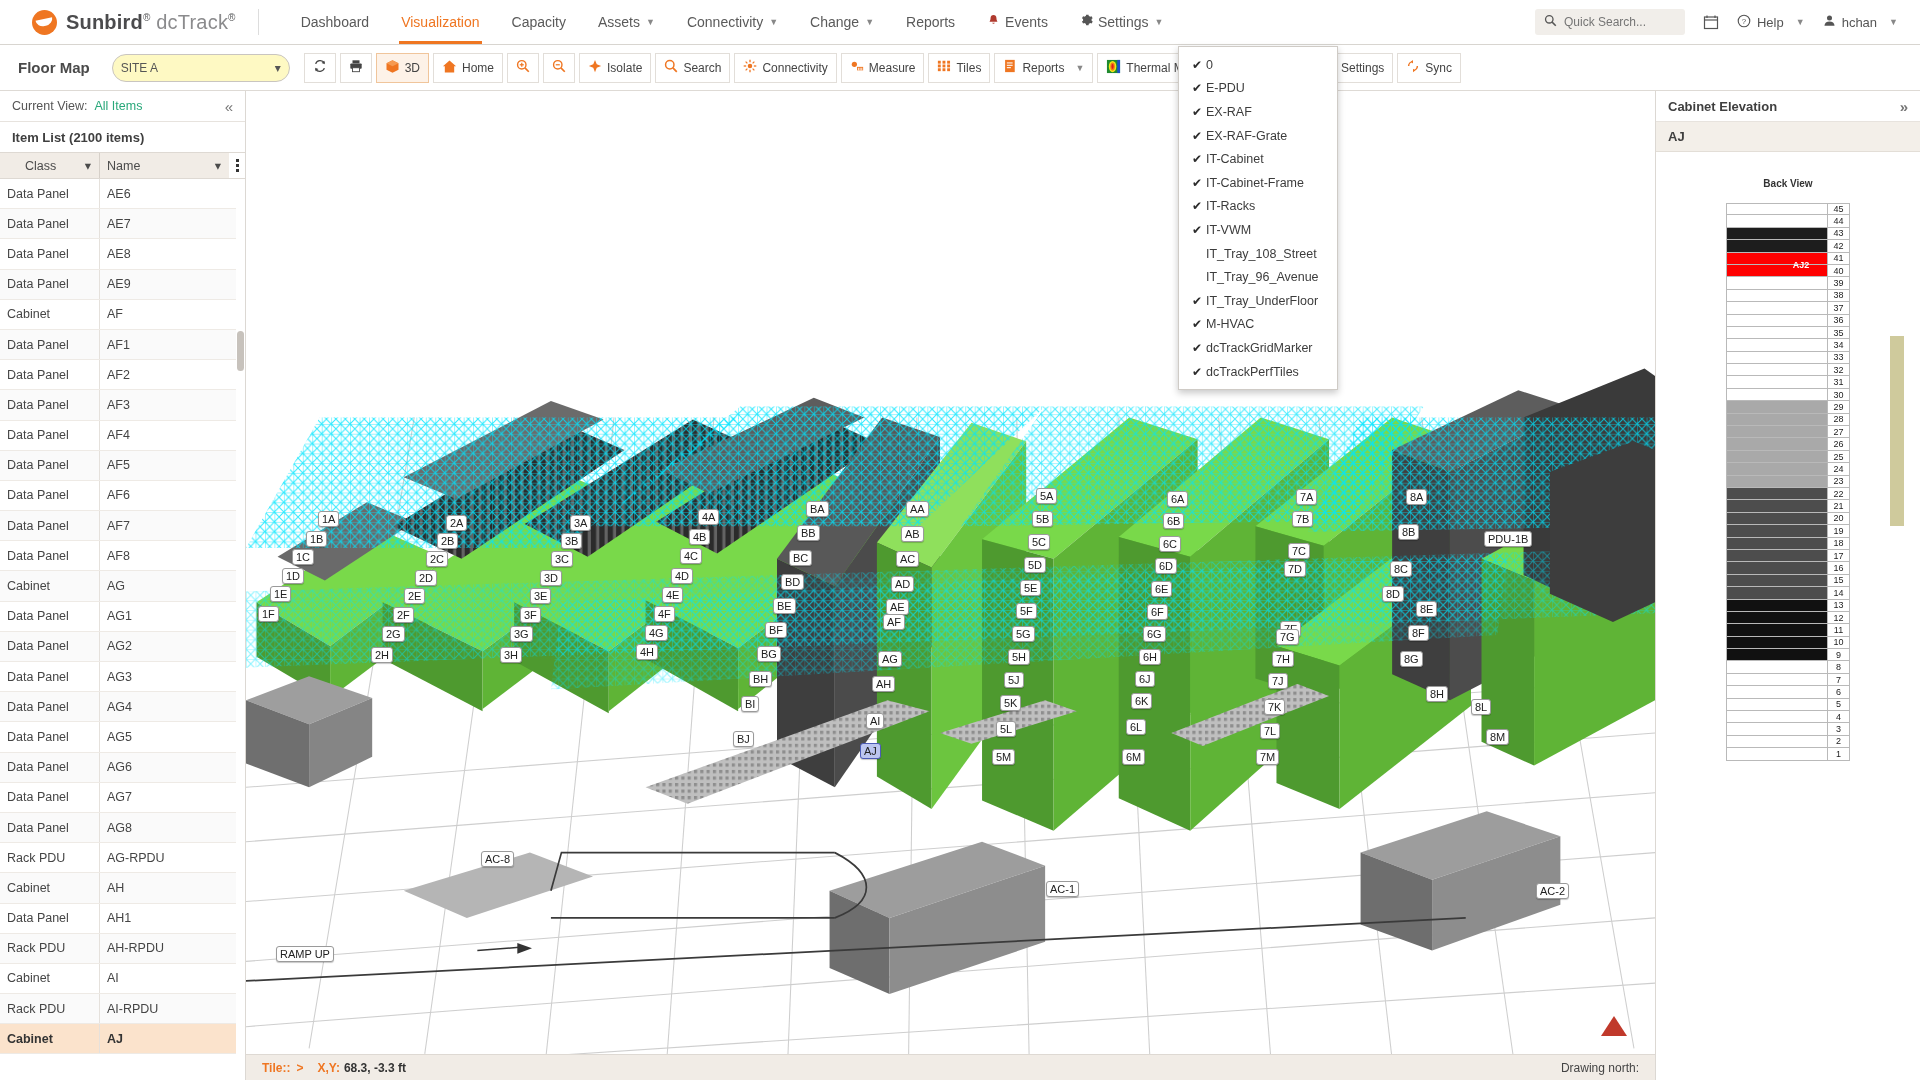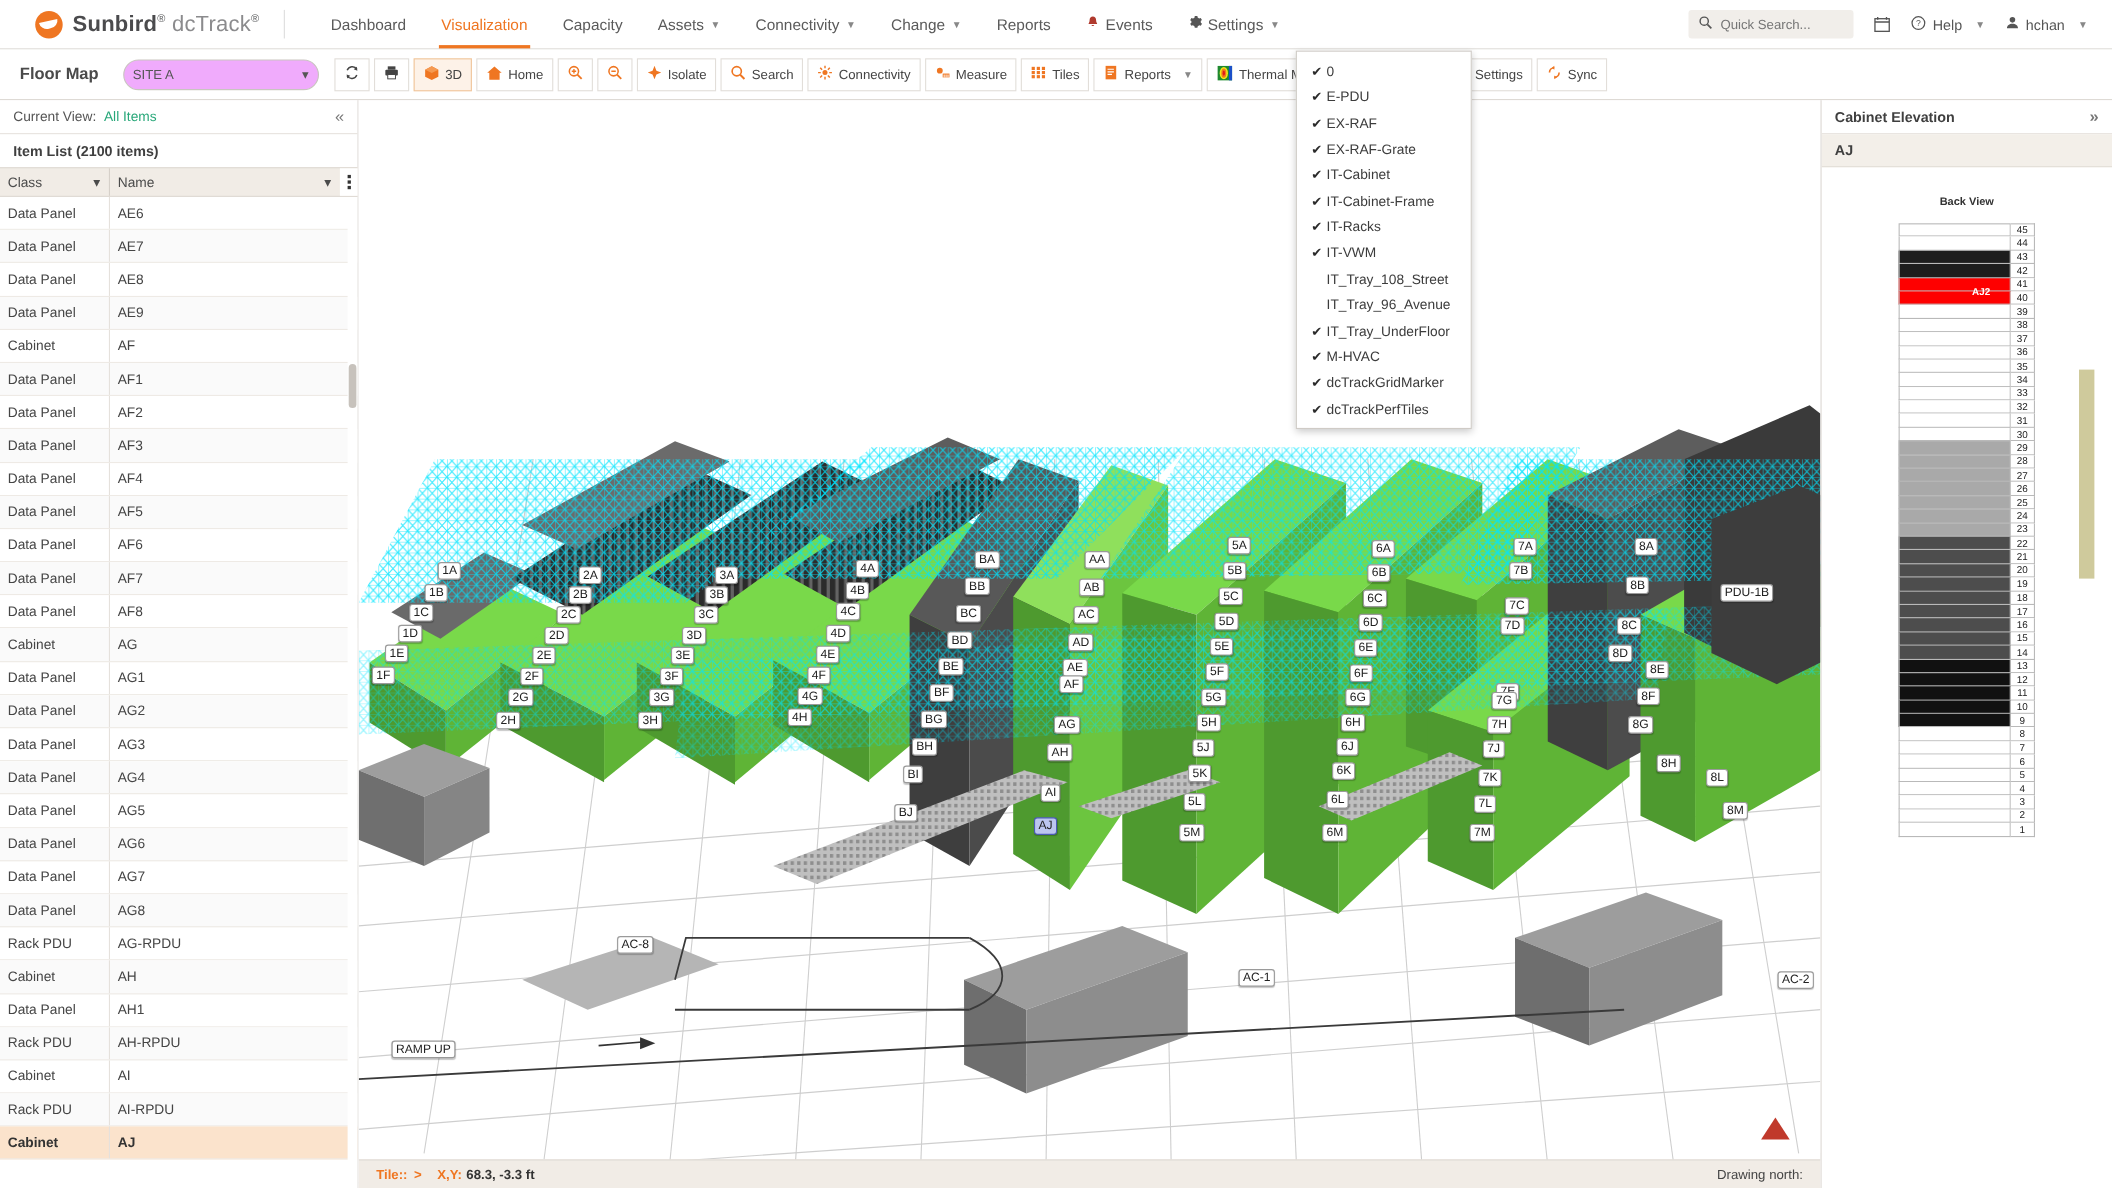--- a/index.html
+++ b/index.html
@@ -56,21 +56,21 @@
   }
   .icon-btn{cursor:pointer;display:flex;align-items:center;gap:6px;font-size:13px;color:#555;}
   
   #toolbar{
     height:46px; display:flex; align-items:center; gap:0;
     background:#fff; border-bottom:1px solid #dedad5; padding-left:18px;
     position:relative; z-index:40;
   }
   .fm-title{font-size:15px;font-weight:bold;color:#4a4a4a;margin-right:22px;}
   .site-select{
-    width:178px;height:28px;border:1px solid #c9c5c0;border-radius:14px;background:#f0abfc;
+    width:178px;height:28px;border:1px solid #c9c5c0;border-radius:14px;background:#fef9c3;
     display:flex;align-items:center;padding:0 8px;font-size:12px;color:#555;justify-content:space-between;
     cursor:pointer;
   }
   .tb-group{display:flex;align-items:center;margin-left:14px;gap:0;}
   .tb-btn{
     height:30px;min-width:30px;border:1px solid #e2ded9;background:#fff;
     display:flex;align-items:center;justify-content:center;gap:5px;padding:0 8px;
     font-size:12px;color:#444;cursor:pointer;margin-right:4px;white-space:nowrap;
   }
   .tb-btn.sel{background:#fdf2e8;border-color:#f0c59b;}
@@ -82,34 +82,34 @@
     padding:6px 0; z-index:60;
   }
   .lay-item{
     height:23.6px;display:flex;align-items:center;padding-left:13px;font-size:12.5px;color:#3c3c3c;
     cursor:pointer; white-space:nowrap;
   }
   .lay-chk{width:14px;display:inline-block;color:#2b2b2b;font-size:12px;}
   
   #main{display:flex;height:calc(1080px - 45px - 46px);}
   
-  #left{width:326px;border-right:1px solid #dcd8d3;display:flex;flex-direction:column;background:#fff;justify-content:flex-end;}
+  #left{width:246px;border-right:1px solid #dcd8d3;display:flex;flex-direction:column;background:#fff;justify-content:flex-end;}
   .cv-row{
     height:31px;display:flex;align-items:center;padding:0 12px;font-size:12.5px;
     border-bottom:1px solid #e7e3de;
   }
   .cv-label{color:#555;}
   .cv-val{color:#29a87a;margin-left:7px;}
   .collapse{margin-left:auto;color:#777;font-size:15px;cursor:pointer;}
   .il-title{height:30px;display:flex;align-items:center;padding:0 12px;font-size:13px;font-weight:bold;color:#3f3f3f;}
   .grid-head{
     display:flex;height:27px;background:#f1ece6;border-top:1px solid #ded9d3;border-bottom:1px solid #ded9d3;
     font-size:12.5px;color:#4b4b4b;position:relative;
   }
-  .gh-class{width:100px;display:flex;align-items:center;padding-left:7px;justify-content:space-between;padding-right:8px;border-right:1px solid #d6d0c9;}
+  .gh-class{width:100px;display:flex;align-items:center;padding-left:25px;justify-content:space-between;padding-right:8px;border-right:1px solid #d6d0c9;}
   .gh-name{flex:1;display:flex;align-items:center;padding-left:7px;justify-content:space-between;padding-right:8px;}
   .gh-menu{width:16px;display:flex;align-items:center;justify-content:center;background:#fff;cursor:pointer;}
   .dots{display:flex;flex-direction:column;gap:2px;}
   .dots i{width:3px;height:3px;background:#333;display:block;border-radius:0;}
   #rows{flex:1;overflow:hidden;position:relative;}
   .row{display:flex;height:30.2px;font-size:12.5px;color:#454545;border-bottom:1px solid #eeeae5;}
   .row.alt{background:#fafafa;}
   .row.sel{background:#fbe3cc;font-weight:bold;color:#333;}
   .c-class{width:100px;display:flex;align-items:center;padding-left:7px;border-right:1px solid #e5e1dc;}
   .c-name{flex:1;display:flex;align-items:center;padding-left:7px;}

